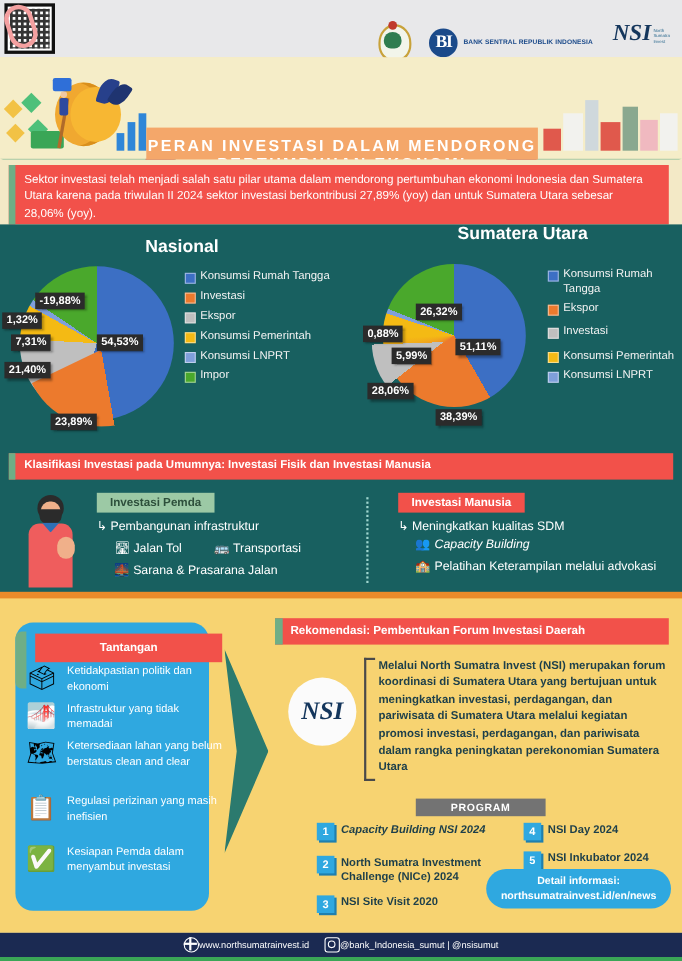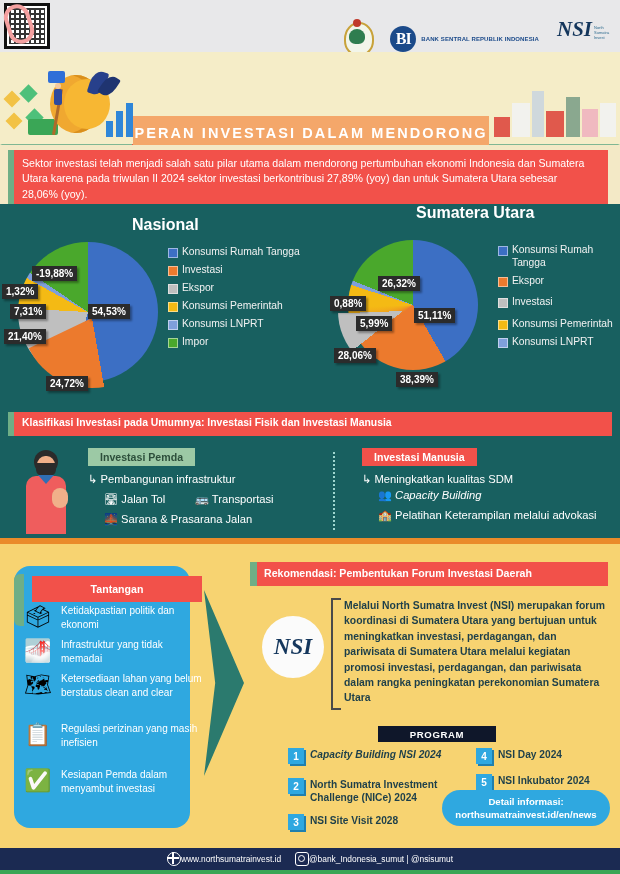--- a/index.html
+++ b/index.html
@@ -108,21 +108,21 @@
   .arrow{position:absolute;left:204px;top:590px;width:40px;height:186px;background:#2b7a6e;
      clip-path:polygon(0 0,100% 50%,0 100%,28% 50%);}
   .rec{position:absolute;left:250px;top:562px;width:358px;height:24px;background:#f2514a;}
   .rec .stripe{position:absolute;left:0;top:0;width:7px;height:100%;background:#6fae86;}
   .rec span{display:block;padding:5px 0 0 14px;color:#fff;font-size:10.6px;font-weight:bold;}
   .nsi-circle{position:absolute;left:262px;top:616px;width:62px;height:62px;border-radius:50%;background:#fbfbfb;
      display:flex;align-items:center;justify-content:center;}
   .nsi-circle .m{font-family:"Liberation Serif",serif;font-style:italic;font-weight:bold;font-size:23px;color:#14365c;}
   .bracket{position:absolute;left:331px;top:598px;width:8px;height:108px;border:2px solid #4a4a4a;border-right:none;}
   .rectext{position:absolute;left:344px;top:598px;width:262px;color:#1d3f4a;font-size:10.4px;line-height:15.4px;font-weight:bold;}
-  .progbar{position:absolute;left:378px;top:726px;width:118px;height:16px;background:#0f172a;color:#fff;
+  .progbar{position:absolute;left:378px;top:726px;width:118px;height:16px;background:#737373;color:#fff;
      font-size:9.6px;font-weight:bold;display:flex;align-items:center;justify-content:center;letter-spacing:.6px;}
   .pitem{position:absolute;display:flex;gap:6px;align-items:flex-start;}
   .pnum{width:16px;height:16px;flex:none;background:#2fa8e0;color:#fff;font-size:10px;font-weight:bold;
      display:flex;align-items:center;justify-content:center;box-shadow:2px 2px 0 #1f7fae;}
   .ptxt{color:#1d3f4a;font-size:10.2px;line-height:13.4px;font-weight:bold;}
   .detail{position:absolute;left:442px;top:790px;width:168px;height:36px;background:#2fa8e0;border-radius:18px;
      display:flex;flex-direction:column;align-items:center;justify-content:center;color:#fff;font-size:9.6px;
      font-weight:bold;line-height:13px;text-align:center;}
 
   
@@ -221,21 +221,21 @@
          background:conic-gradient(transparent 0deg 196deg,#ec7a2d 196deg 196deg,transparent 196deg 360deg);
          clip-path:polygon(50% 50%, 50% 100%, 0% 86%);"></div>
     <div style="position:absolute;left:22px;top:44px;width:140px;height:140px;border-radius:50%;
          background:conic-gradient(from 170deg,#ec7a2d 0deg 90deg,transparent 90deg 360deg);
          clip-path:polygon(50% 50%,0% 74%,10% 100%,62% 100%,74% 86%);"></div>
 
     <div class="lbl" style="left:32px;top:40px;">-19,88%</div>
     <div class="lbl" style="left:2px;top:58px;">1,32%</div>
     <div class="lbl" style="left:10px;top:78px;">7,31%</div>
     <div class="lbl" style="left:4px;top:103px;">21,40%</div>
-    <div class="lbl" style="left:46px;top:150px;">24,72%</div>
+    <div class="lbl" style="left:46px;top:150px;">23,89%</div>
     <div class="lbl" style="left:88px;top:78px;">54,53%</div>
 
     <div class="legend" style="left:168px;top:42px;width:150px;">
       <div class="row">
           <span class="sw" style="background:#3c6fc4"></span>
           <span class="lb">Konsumsi Rumah Tangga</span>
         </div>
       <div class="row">
           <span class="sw" style="background:#ec7a2d"></span>
           <span class="lb">Investasi</span>
@@ -390,21 +390,21 @@
   <div class="pitem" style="left:288px;top:748px;width:160px;">
     <span class="pnum">1</span>
     <span class="ptxt" style="font-style:italic;">Capacity Building NSI 2024</span>
   </div>
   <div class="pitem" style="left:288px;top:778px;width:170px;">
     <span class="pnum">2</span>
     <span class="ptxt">North Sumatra Investment Challenge (NICe) 2024</span>
   </div>
   <div class="pitem" style="left:288px;top:814px;width:170px;">
     <span class="pnum">3</span>
-    <span class="ptxt">NSI Site Visit 2028</span>
+    <span class="ptxt">NSI Site Visit 2020</span>
   </div>
   <div class="pitem" style="left:476px;top:748px;width:130px;">
     <span class="pnum">4</span>
     <span class="ptxt">NSI Day 2024</span>
   </div>
   <div class="pitem" style="left:476px;top:774px;width:130px;">
     <span class="pnum">5</span>
     <span class="ptxt">NSI Inkubator 2024</span>
   </div>
 

